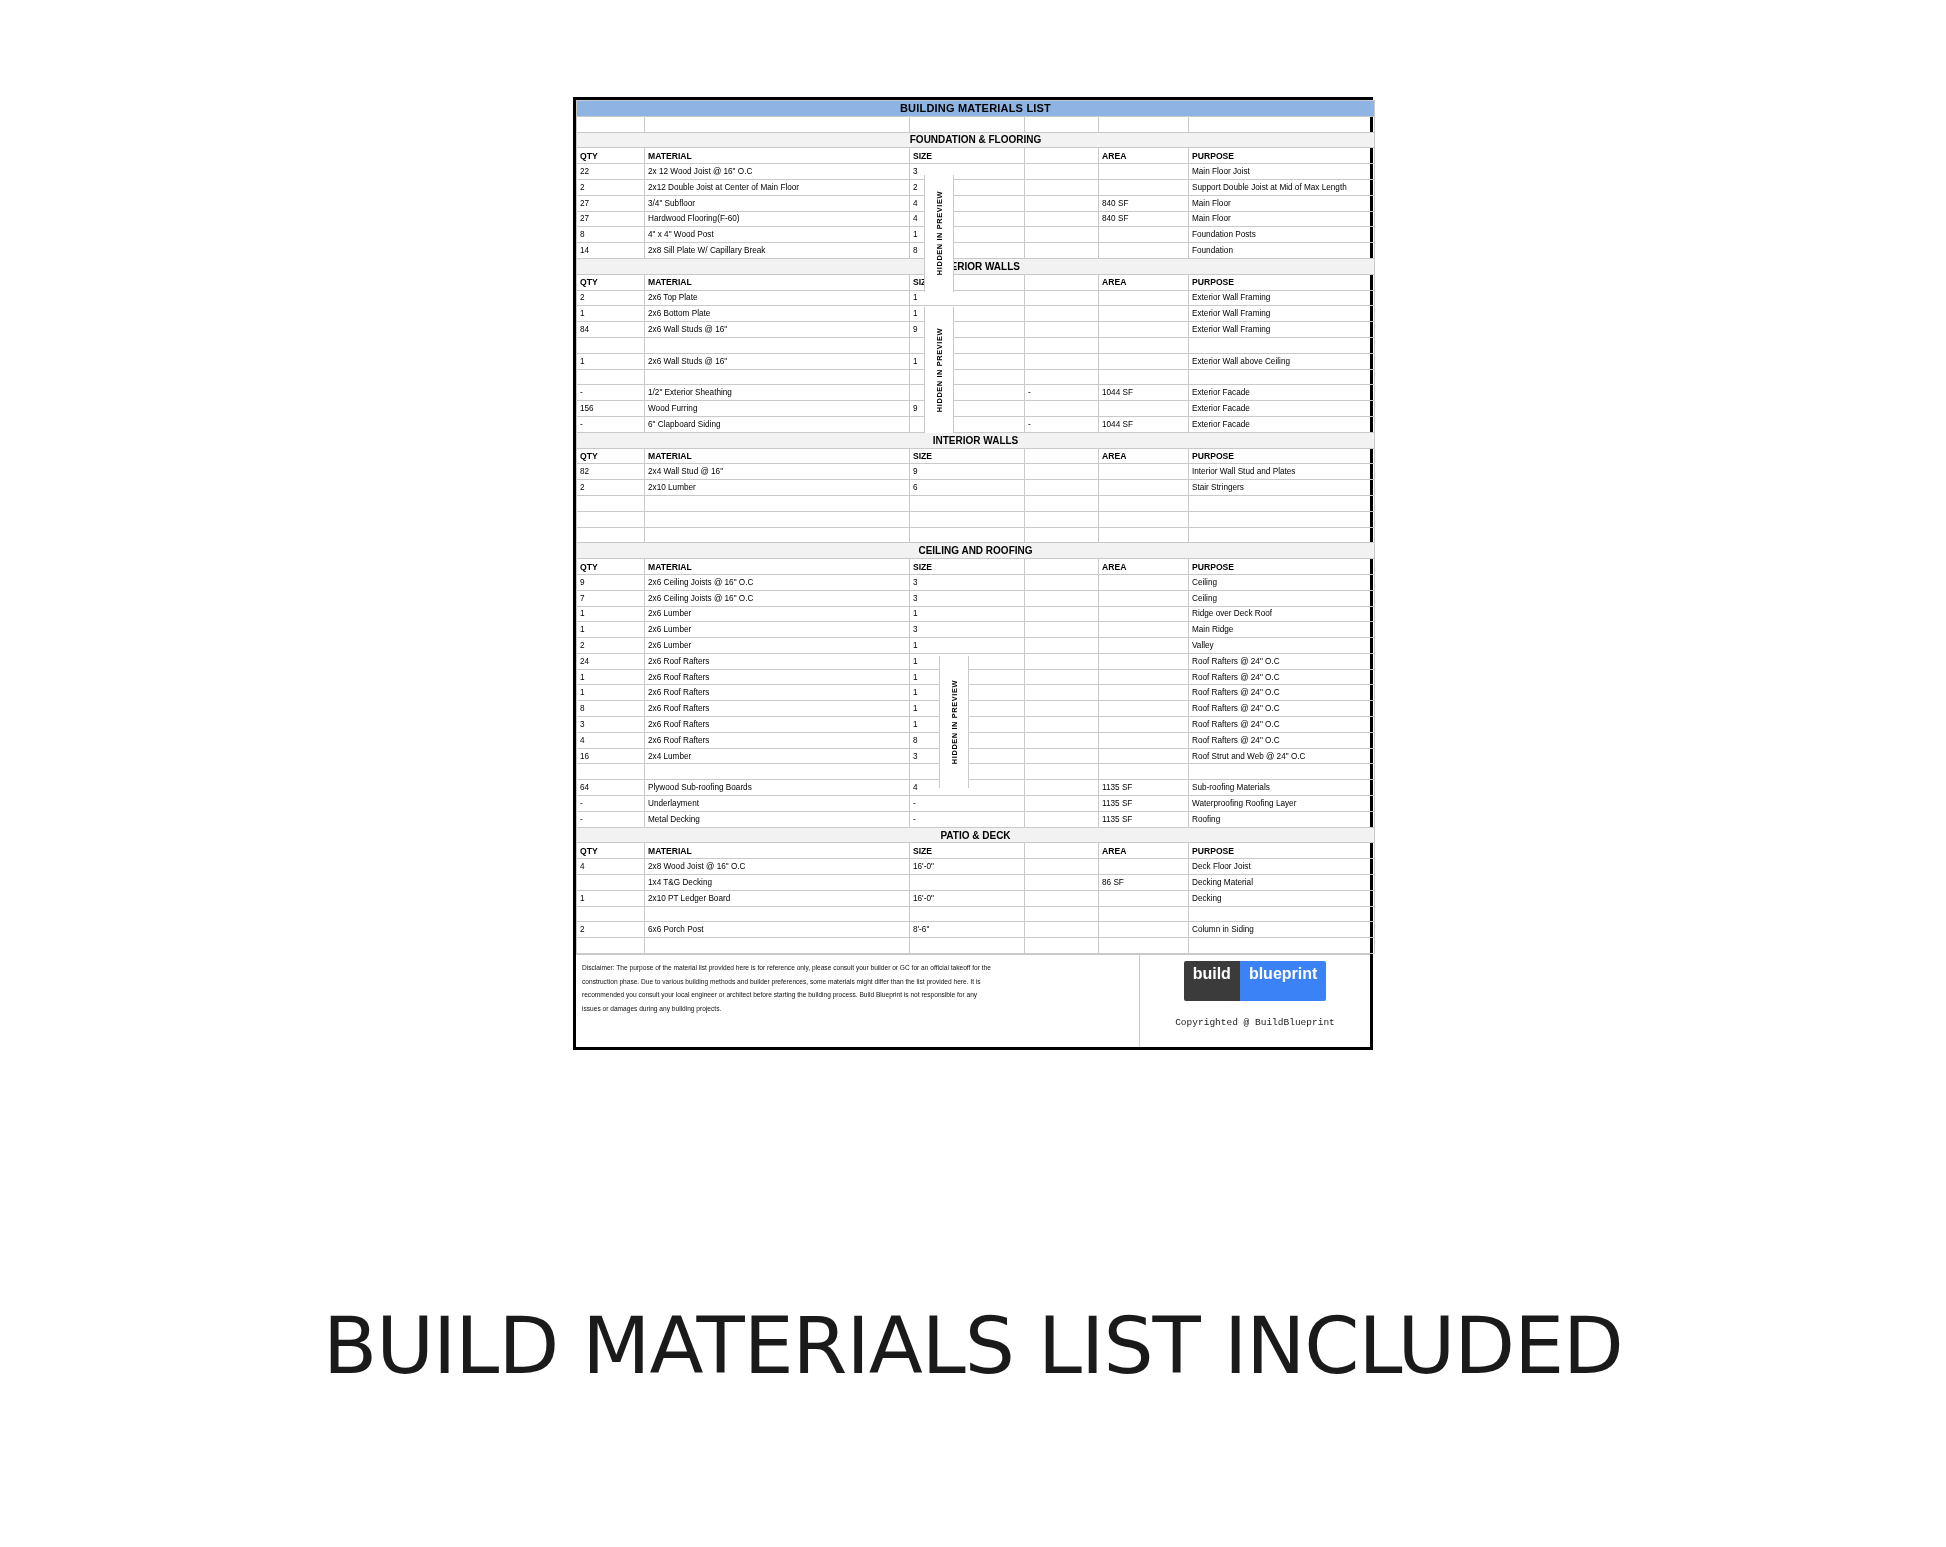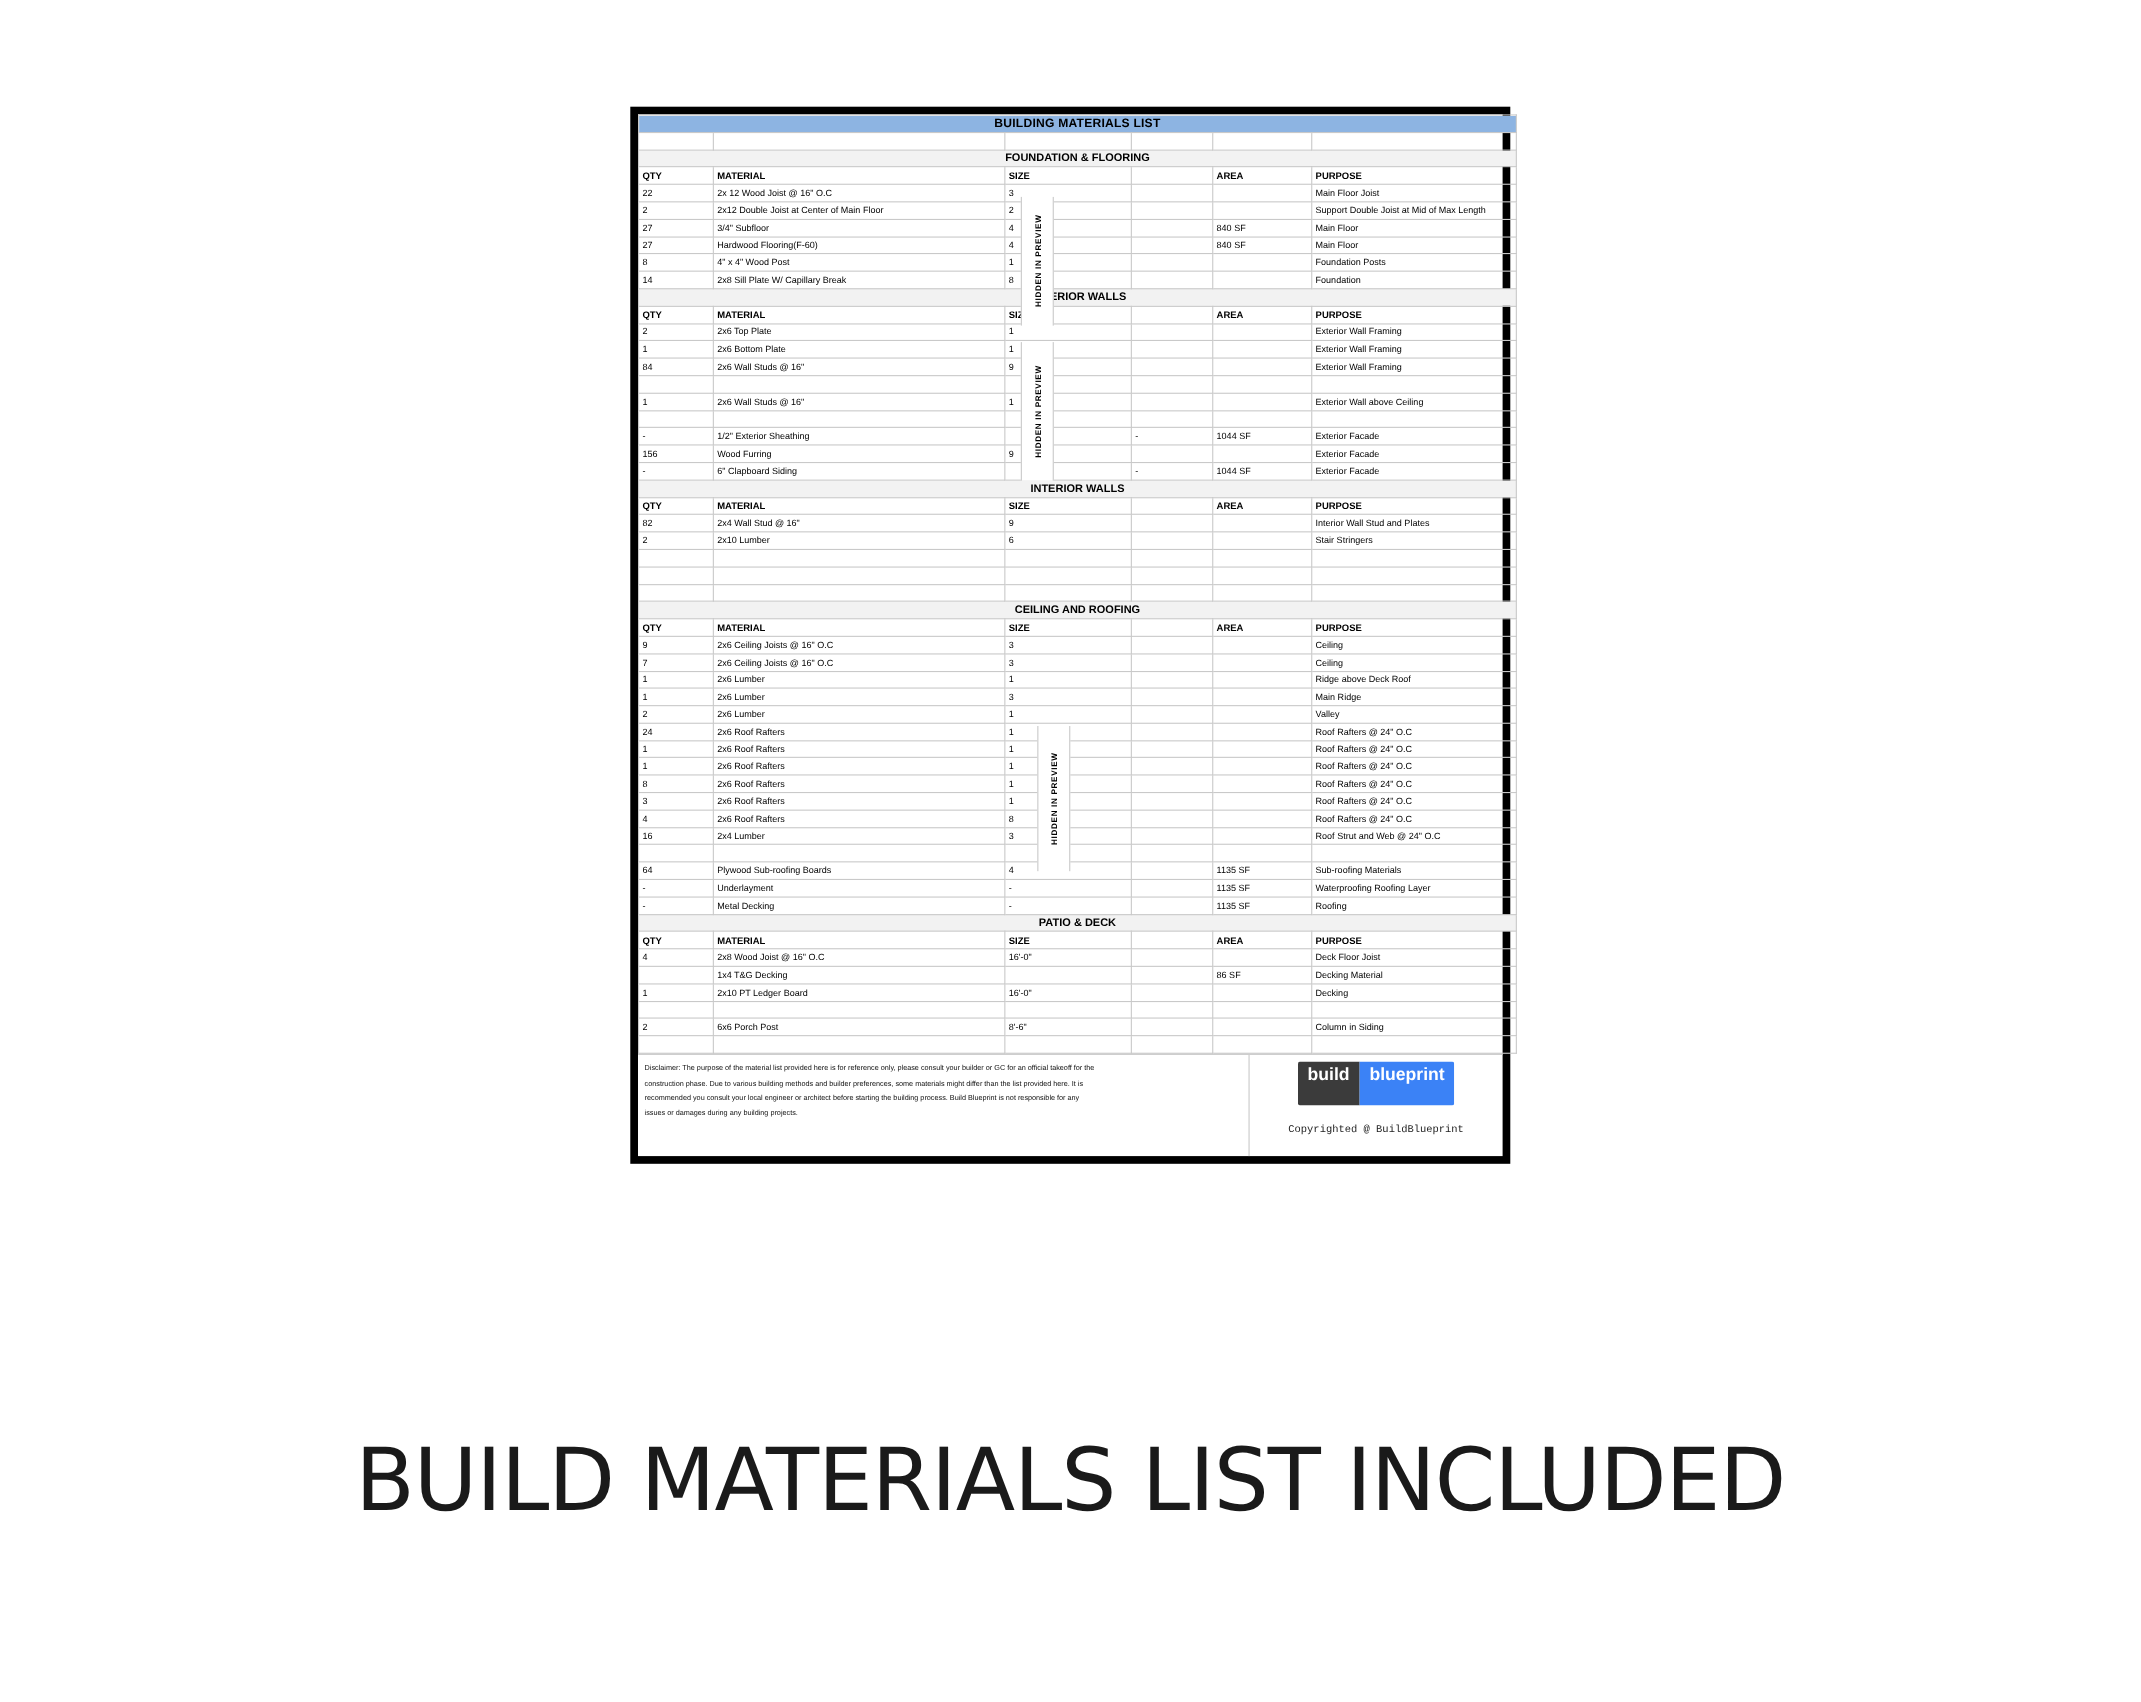--- a/index.html
+++ b/index.html
@@ -14,21 +14,21 @@
     width: 1946px;
     height: 1547px;
     background: #ffffff;
     overflow: hidden;
   }
   .sheet {
     position: absolute;
     left: 573px;
     top: 97px;
     width: 800px;
-    border: 7px solid #000000;
+    border: 3px solid #000000;
     background: #ffffff;
   }
   table.mat {
     border-collapse: collapse;
     width: 100%;
     table-layout: fixed;
     font-size: 8.2px;
     color: #000000;
   }
   table.mat td {
@@ -388,21 +388,21 @@
             <td></td>
             <td></td>
             <td>Ceiling</td>
           </tr>
         <tr>
             <td>1</td>
             <td>2x6 Lumber</td>
             <td>1</td>
             <td></td>
             <td></td>
-            <td>Ridge above Deck Roof</td>
+            <td>Ridge over Deck Roof</td>
           </tr>
         <tr>
             <td>1</td>
             <td>2x6 Lumber</td>
             <td>3</td>
             <td></td>
             <td></td>
             <td>Main Ridge</td>
           </tr>
         <tr>

